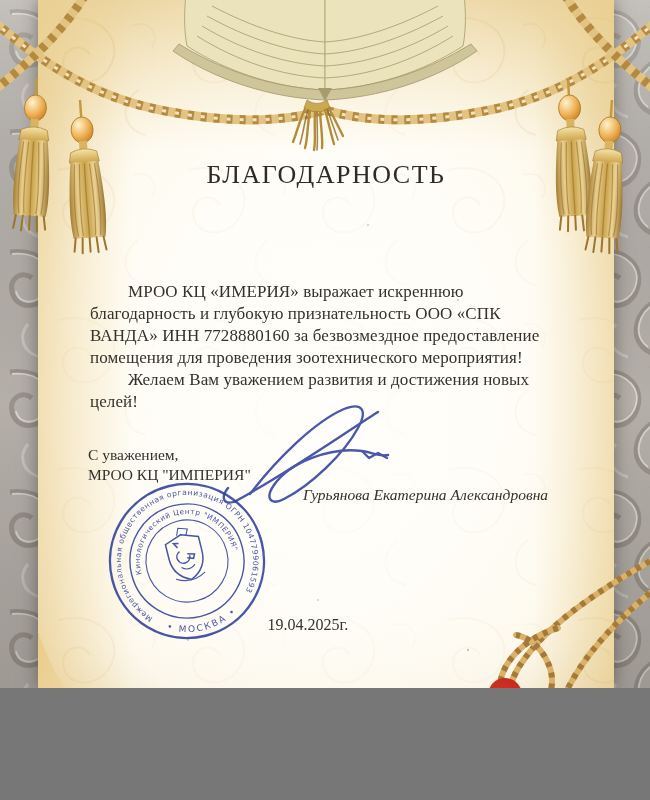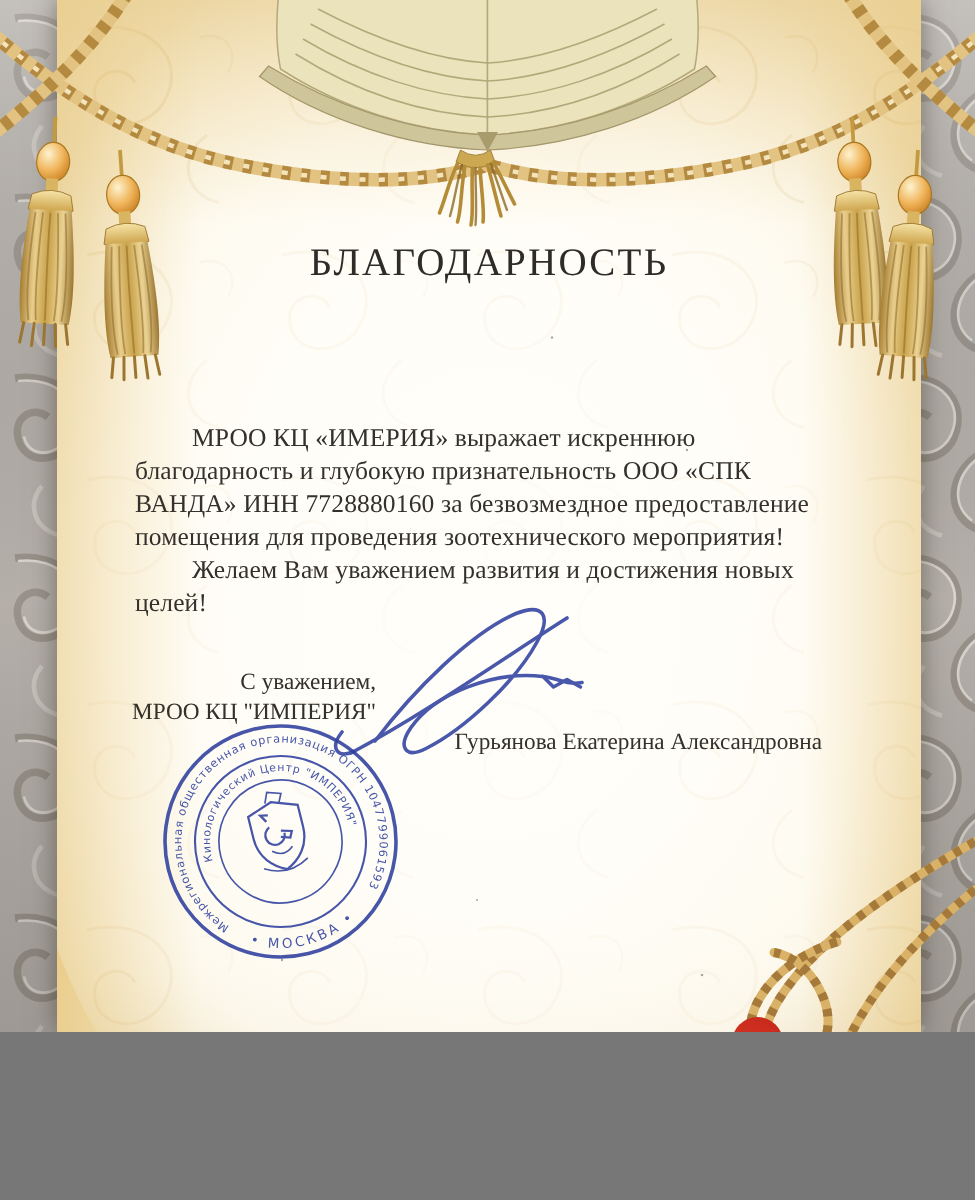--- a/index.html
+++ b/index.html
@@ -10,23 +10,23 @@
   
   .sheet{position:absolute;left:38px;right:36px;top:0;bottom:0;
          background:radial-gradient(ellipse at 50% 54%, #fffefa 35%, #fbf4e2 62%, #f3e5c2 88%, #eeddb4 100%);
          box-shadow:inset 0 0 70px rgba(190,150,70,.30), 0 0 16px rgba(50,42,30,.5);}
   
   .title{left:38px;right:36px;top:160px;text-align:center;
          font-size:26px;letter-spacing:1.5px;color:#2e2c29;font-weight:400;}
   .body-text{left:90px;width:474px;top:269px;font-size:17px;line-height:1.3;
              color:#34312d;letter-spacing:.1px;margin-top:12px;}
   .body-text p{margin:0;text-indent:38px;}
-  .closing{left:88px;top:445px;font-size:15.5px;line-height:1.29;color:#34312d;text-align:right;}
+  .closing{left:88px;top:445px;font-size:15.5px;line-height:1.29;color:#34312d;}
   .closing div{white-space:nowrap;}
-  .signer{left:303px;top:486px;font-size:15.5px;color:#34312d;white-space:nowrap;}
+  .signer{left:303px;top:486px;font-size:15.5px;color:#34312d;white-space:nowrap;font-style:italic;}
   .date{left:88px;width:440px;top:616px;text-align:center;font-size:16px;color:#34312d;}
   .rope-base{stroke:#e2c382;stroke-width:9;fill:none;stroke-linecap:round;}
   .rope-twist{stroke:#a97c2f;stroke-width:9;fill:none;stroke-dasharray:6 7;opacity:.8;}
   .rope-hi{stroke:#fff3d2;stroke-width:3;fill:none;stroke-dasharray:4 9;opacity:.85;}
   .rope-base2{stroke:#d9b167;stroke-width:6;fill:none;stroke-linecap:round;}
   .rope-twist2{stroke:#93672a;stroke-width:6;fill:none;stroke-dasharray:5 6;opacity:.75;}
   .pgline{stroke:#a89f6e;stroke-width:1;fill:none;opacity:.85;}
   .stamp-line{stroke:#2e3f9f;fill:none;}
   .stamp-text{fill:#2e3f9f;font-family:"DejaVu Sans",sans-serif;}
   svg{display:block;}
@@ -250,20 +250,21 @@
       </text>
       <text class="stamp-text" font-size="9" letter-spacing="2" text-anchor="middle">
         <textPath href="#stb" startOffset="50%">• МОСКВА •</textPath>
       </text>
       <text class="stamp-text" font-size="7.3" letter-spacing=".5" text-anchor="middle">
         <textPath href="#sti" startOffset="50%">Кинологический Центр "ИМПЕРИЯ"</textPath>
       </text>
     </g>
   </svg>
 
+  <div class="abs date">19.04.2025г.</div>
 
   <svg class="abs" style="left:398px;top:533px" width="252" height="267">
     <defs>
       <radialGradient id="waxGrad" gradientUnits="userSpaceOnUse" cx="92" cy="192" r="95">
         <stop offset="0" stop-color="#e04a33"></stop>
           <stop offset=".45" stop-color="#cc2d1e"></stop>
         <stop offset=".8" stop-color="#b32215"></stop>
           <stop offset="1" stop-color="#9a1b10"></stop>
       </radialGradient>
     </defs>

